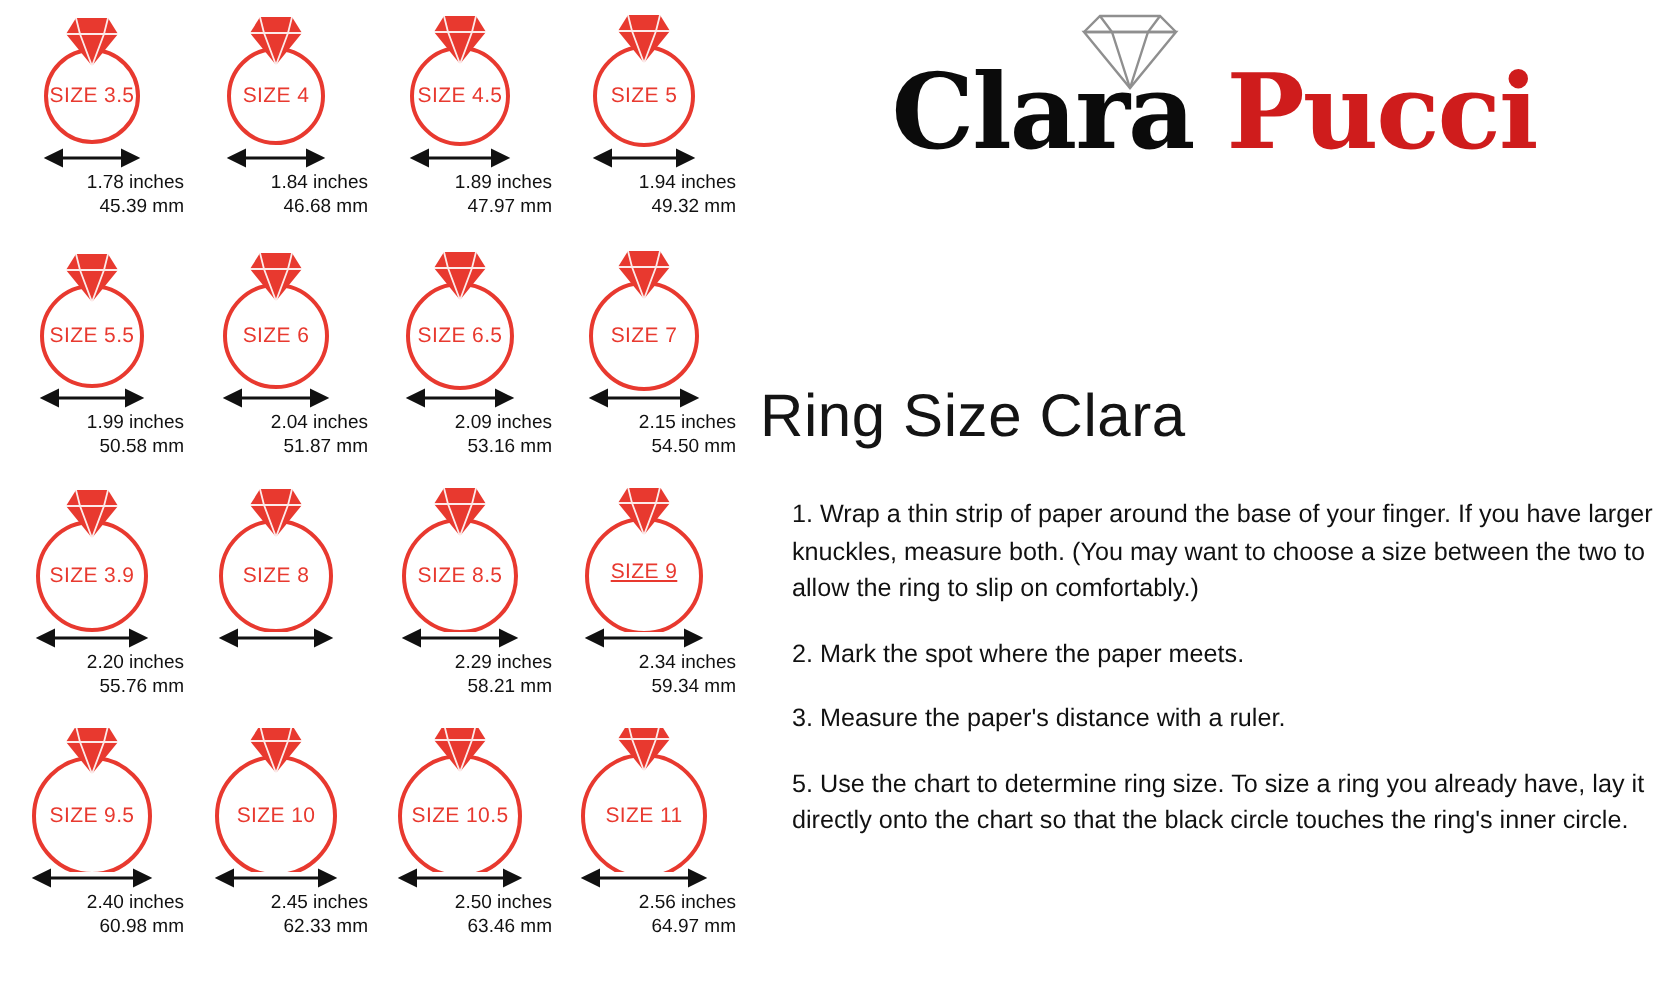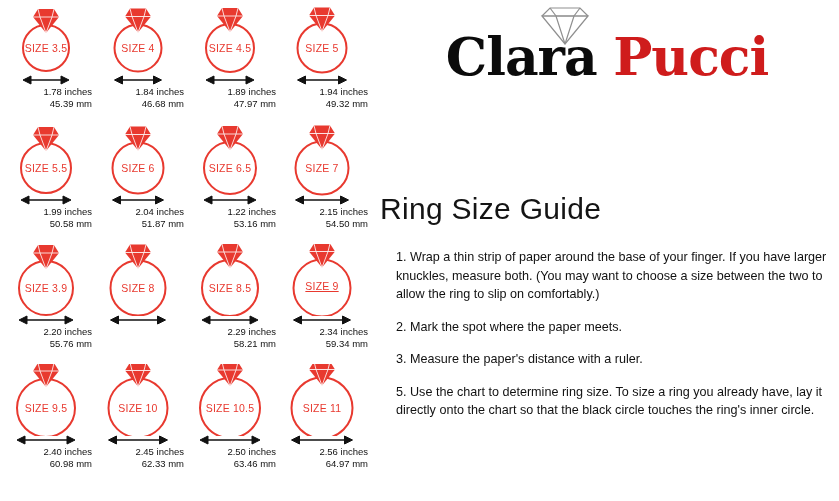--- a/index.html
+++ b/index.html
@@ -322,21 +322,21 @@
           </svg></div>
         <div class="size-label" style="top: 38px;">SIZE 6.5</div>
         <div class="arrow-wrap"><svg viewBox="0 0 80 12" width="80" height="12" aria-hidden="true">
             <g fill="#111111" stroke="#111111">
               <line x1="20" y1="6" x2="60" y2="6" stroke-width="1.6"></line>
               <path d="M14 6 L22 2 L22 10 Z"></path>
               <path d="M66 6 L58 2 L58 10 Z"></path>
             </g>
           </svg></div>
         <div class="measure">
-          <div>1.22 inches</div>
+          <div>2.09 inches</div>
           <div>53.16 mm</div>
         </div>
       </div>
       <div class="ring-cell">
         <div class="ring-svg-wrap"><svg viewBox="0 0 88 72" width="88" height="72" aria-hidden="true">
             <circle cx="44" cy="44" r="26.5" fill="none" stroke="#e8392f" stroke-width="2"></circle>
             <g fill="#e8392f">
               <path d="M31 9.5 L57 9.5 L44 25.5 Z"></path>
               <path d="M31 9.5 L36 1.5 L52 1.5 L57 9.5 Z"></path>
             </g>
@@ -579,21 +579,21 @@
             <path d="M12 12 L26 12 M58 12 L44 12"></path>
           </g>
         </svg>
       </div>
       <div class="brand-text">
         <span class="brand-first">Clara</span>
         <span class="brand-second">Pucci</span>
       </div>
     </div>
 
-    <div class="guide-title">Ring Size Guide</div>
+    <div class="guide-title">Ring Size Clara</div>
 
     <div class="steps">
       <div class="step">1.  Wrap a thin strip of paper around the base of your finger. If you have larger knuckles, measure both. (You may want to choose a size between the two to allow the ring to slip on comfortably.)</div>
       <div class="step">2.  Mark the spot where the paper meets.</div>
       <div class="step">3.  Measure the paper's distance with a ruler.</div>
       <div class="step">5.  Use the chart to determine ring size. To size a ring you already have, lay it directly onto the chart so that the black circle touches the ring's inner circle.</div>
     </div>
 
   </div>
 </div>

